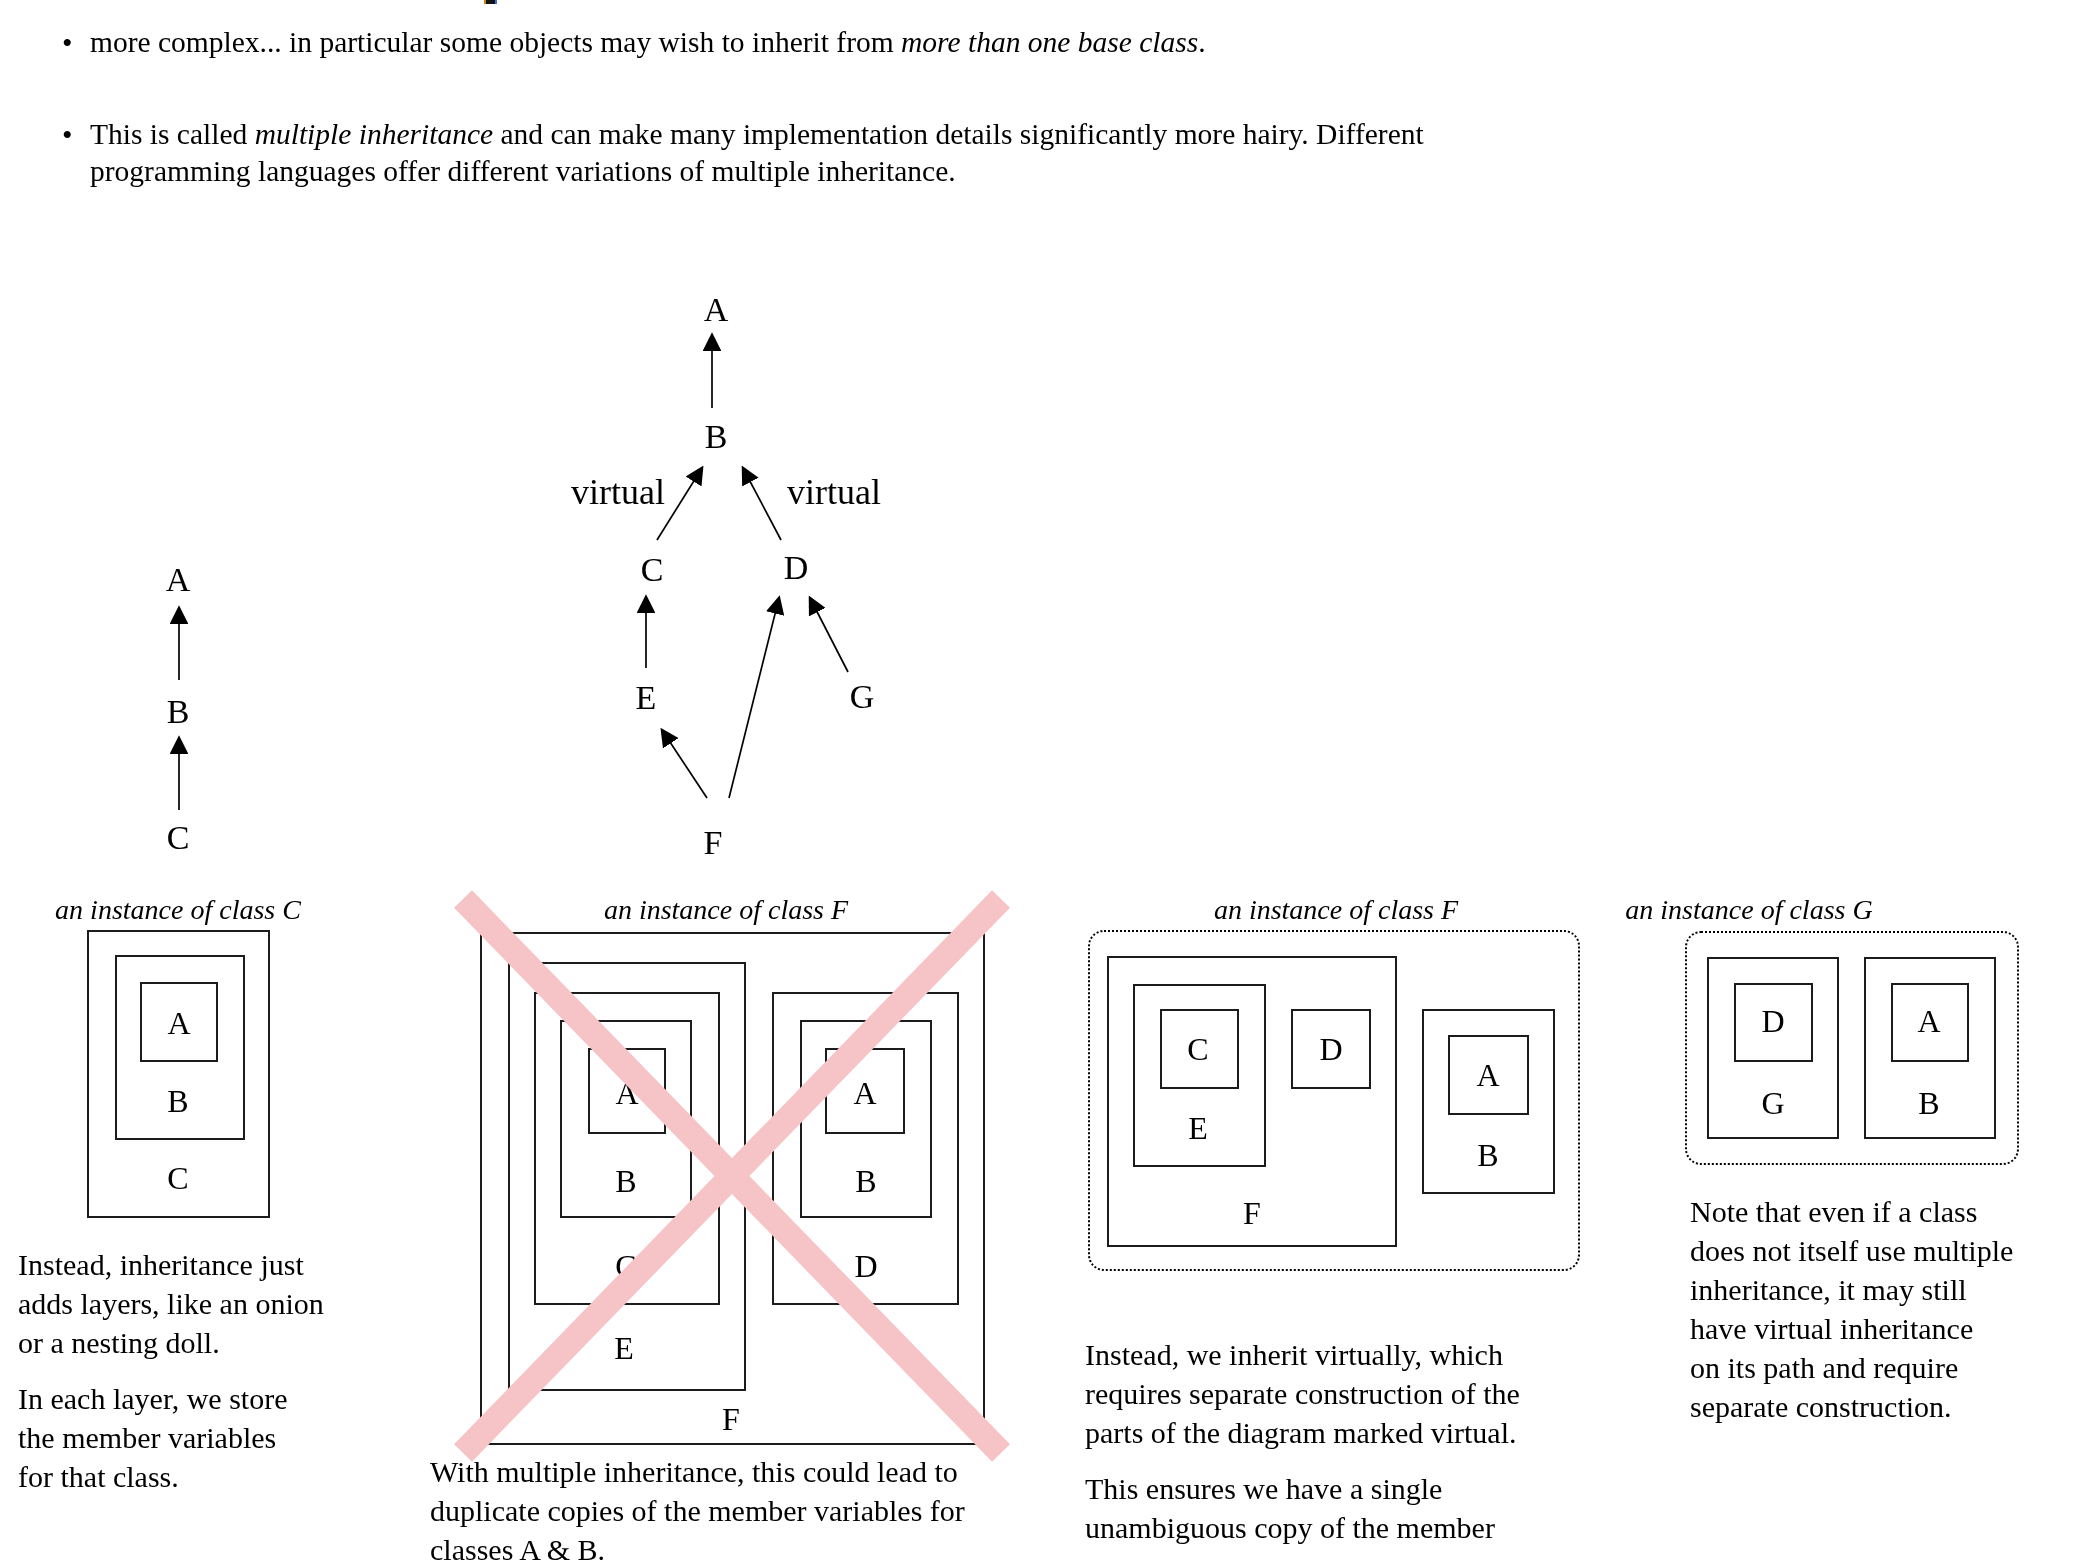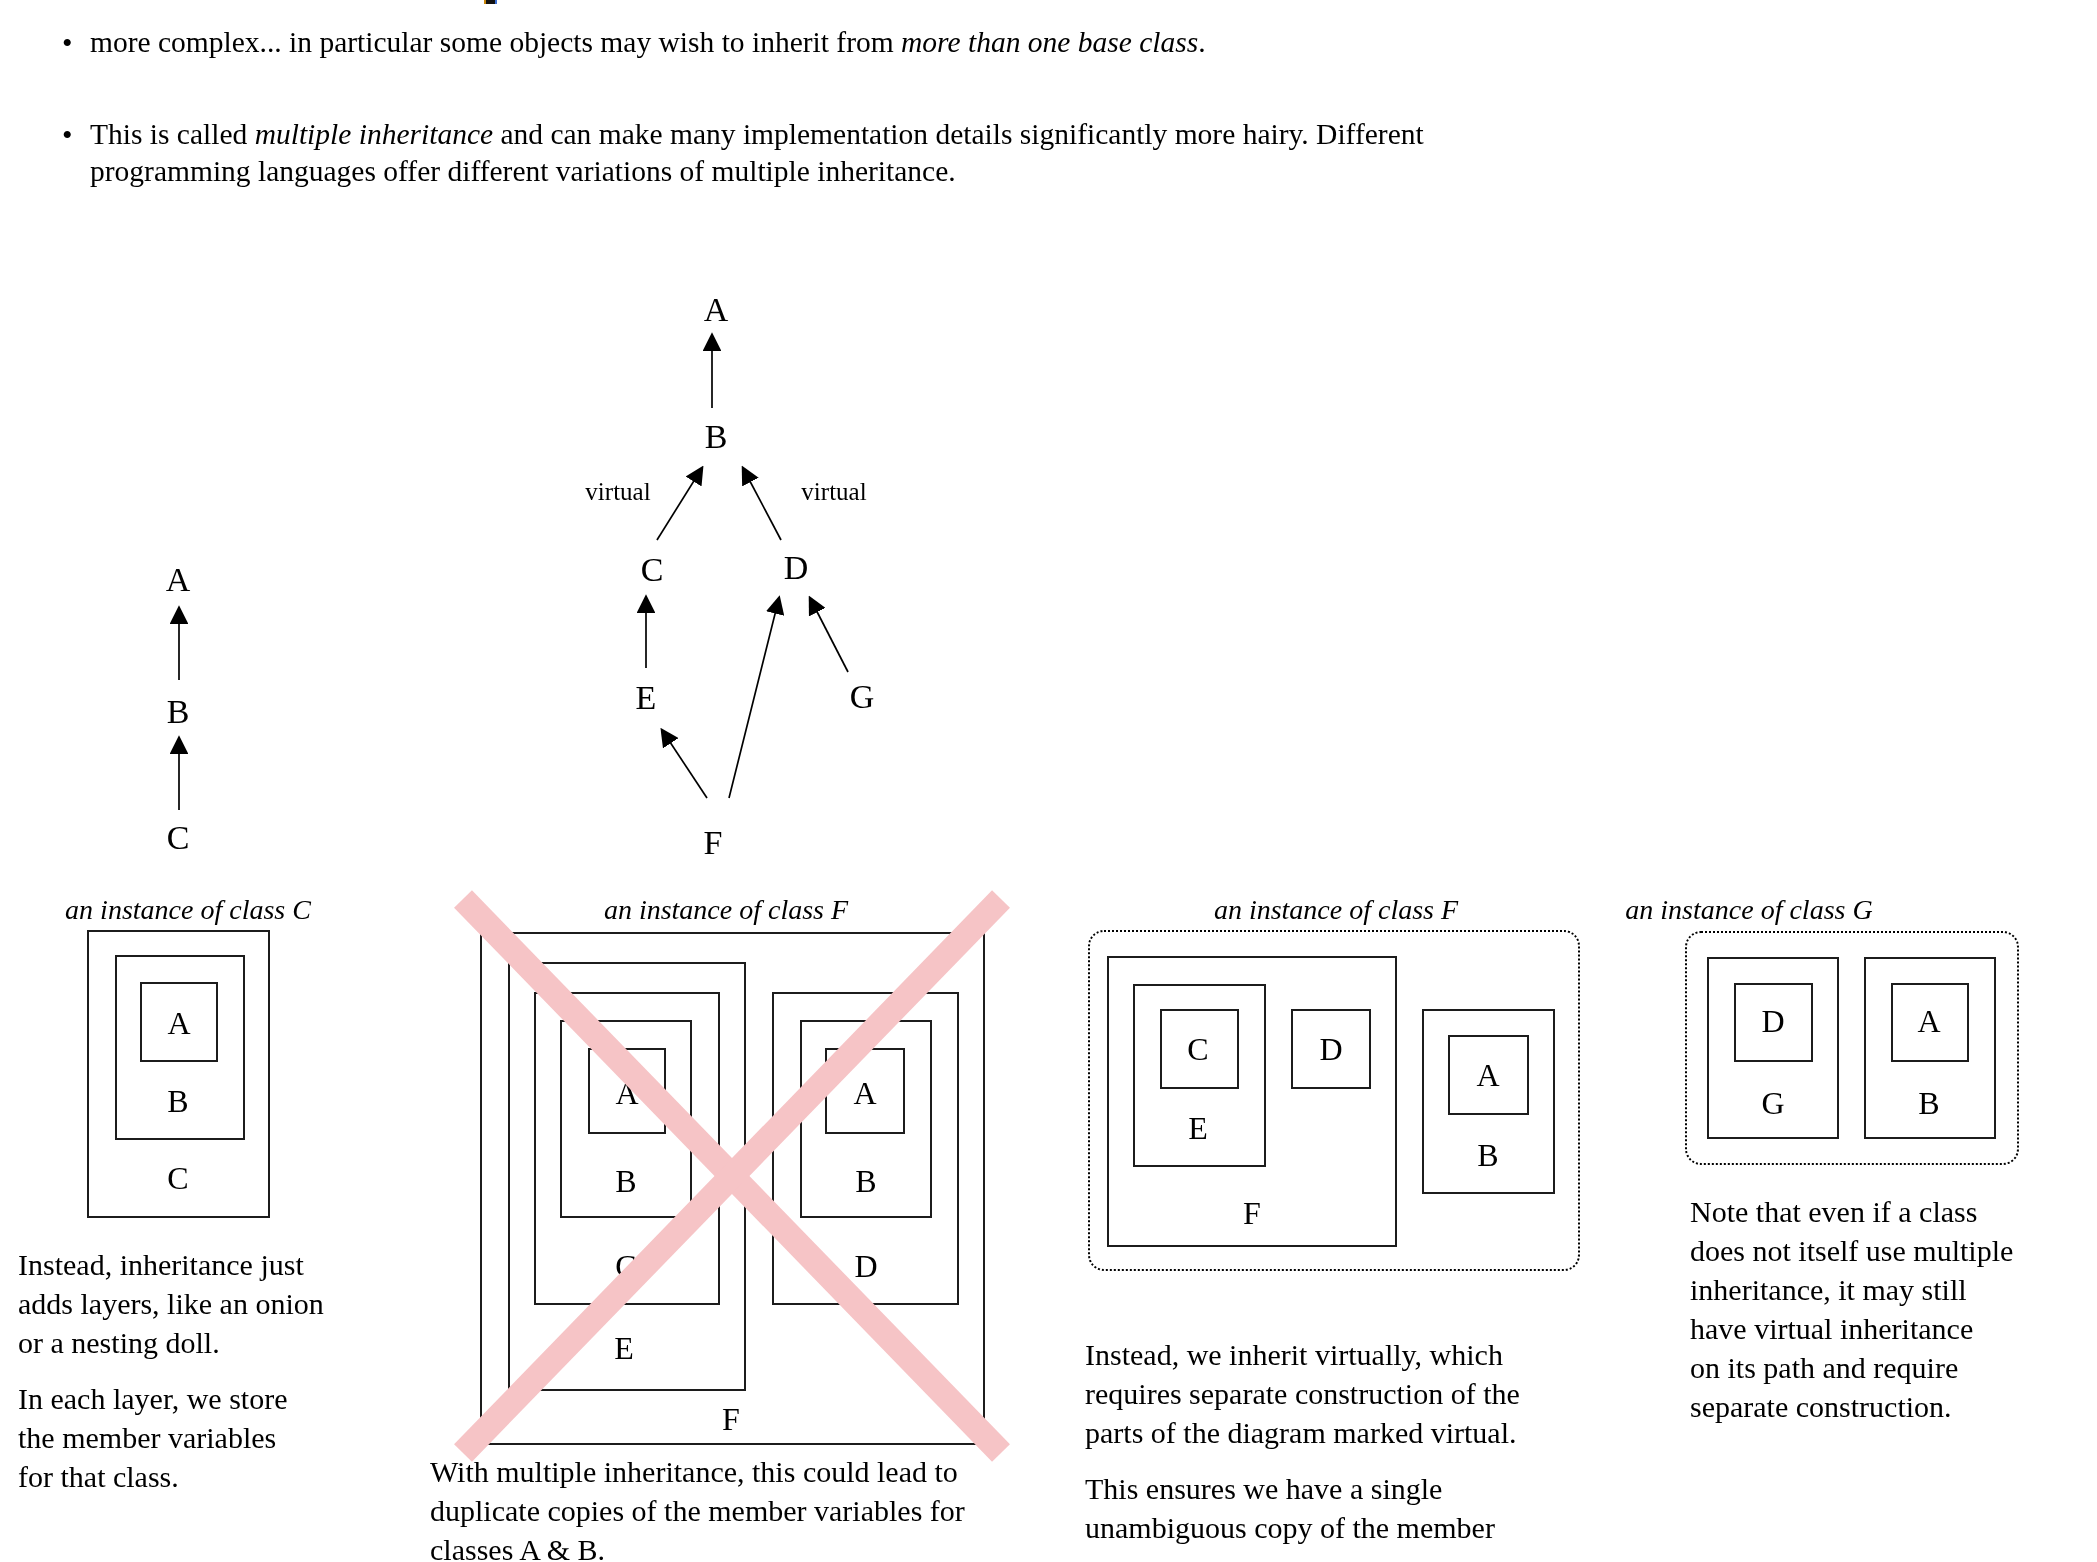--- a/index.html
+++ b/index.html
@@ -13,21 +13,21 @@
   .tf-black{background:#111;}
   .tf-blue{background:#3b6fd4;}
   
   .bullet-item{position:absolute;left:62px;}
   .bullet-marker{position:absolute;left:0;top:0;font-size:30px;line-height:37px;}
   .bullet-text{margin-left:28px;font-size:29.5px;line-height:37px;}
   .bline{white-space:nowrap;}
   .it{font-style:italic;}
   
   .node{position:absolute;transform:translate(-50%,-50%);font-size:34px;white-space:nowrap;}
-  .vlabel{position:absolute;transform:translate(-50%,-50%);font-size:25px;white-space:nowrap;text-align:right;}
+  .vlabel{position:absolute;transform:translate(-50%,-50%);font-size:36px;white-space:nowrap;text-align:right;}
   
   .caption{position:absolute;transform:translate(-50%,-50%);font-style:italic;font-size:28px;white-space:nowrap;}
   .box{position:absolute;border:2px solid #1c1c1c;box-sizing:border-box;background:transparent;}
   .dotbox{position:absolute;border:2.5px dotted #000;border-radius:16px;box-sizing:border-box;}
   .blabel{position:absolute;transform:translate(-50%,-50%);font-size:32px;white-space:nowrap;}
   
   .note{position:absolute;font-size:30px;}
   .note .line{line-height:39px;white-space:nowrap;}
   .pgap{height:17px;}
   svg.layer{position:absolute;left:0;top:0;pointer-events:none;}
@@ -84,21 +84,21 @@
   <div class="node" style="left:716px;top:310px;">A</div>
   <div class="node" style="left:716px;top:437px;">B</div>
   <div class="vlabel" style="left:618px;top:492px;">virtual</div>
   <div class="vlabel" style="left:834px;top:492px;">virtual</div>
   <div class="node" style="left:652px;top:570px;">C</div>
   <div class="node" style="left:796px;top:568px;">D</div>
   <div class="node" style="left:646px;top:698px;">E</div>
   <div class="node" style="left:862px;top:697px;">G</div>
   <div class="node" style="left:713px;top:843px;">F</div>
 
-  <div class="caption" style="left:188px;top:910px;">an instance of class C</div>
+  <div class="caption" style="left:178px;top:910px;">an instance of class C</div>
   <div class="box" style="left:87px;top:930px;width:183px;height:288px;"></div>
   <div class="box" style="left:115px;top:955px;width:130px;height:185px;"></div>
   <div class="box" style="left:140px;top:982px;width:78px;height:80px;"></div>
   <div class="blabel" style="left:179px;top:1023px;">A</div>
   <div class="blabel" style="left:178px;top:1101px;">B</div>
   <div class="blabel" style="left:178px;top:1178px;">C</div>
   <div class="note" style="left:18px;top:1245px;width:320px;">
     <div class="line">Instead, inheritance just</div>
     <div class="line">adds layers, like an onion</div>
     <div class="line">or a nesting doll.</div>

